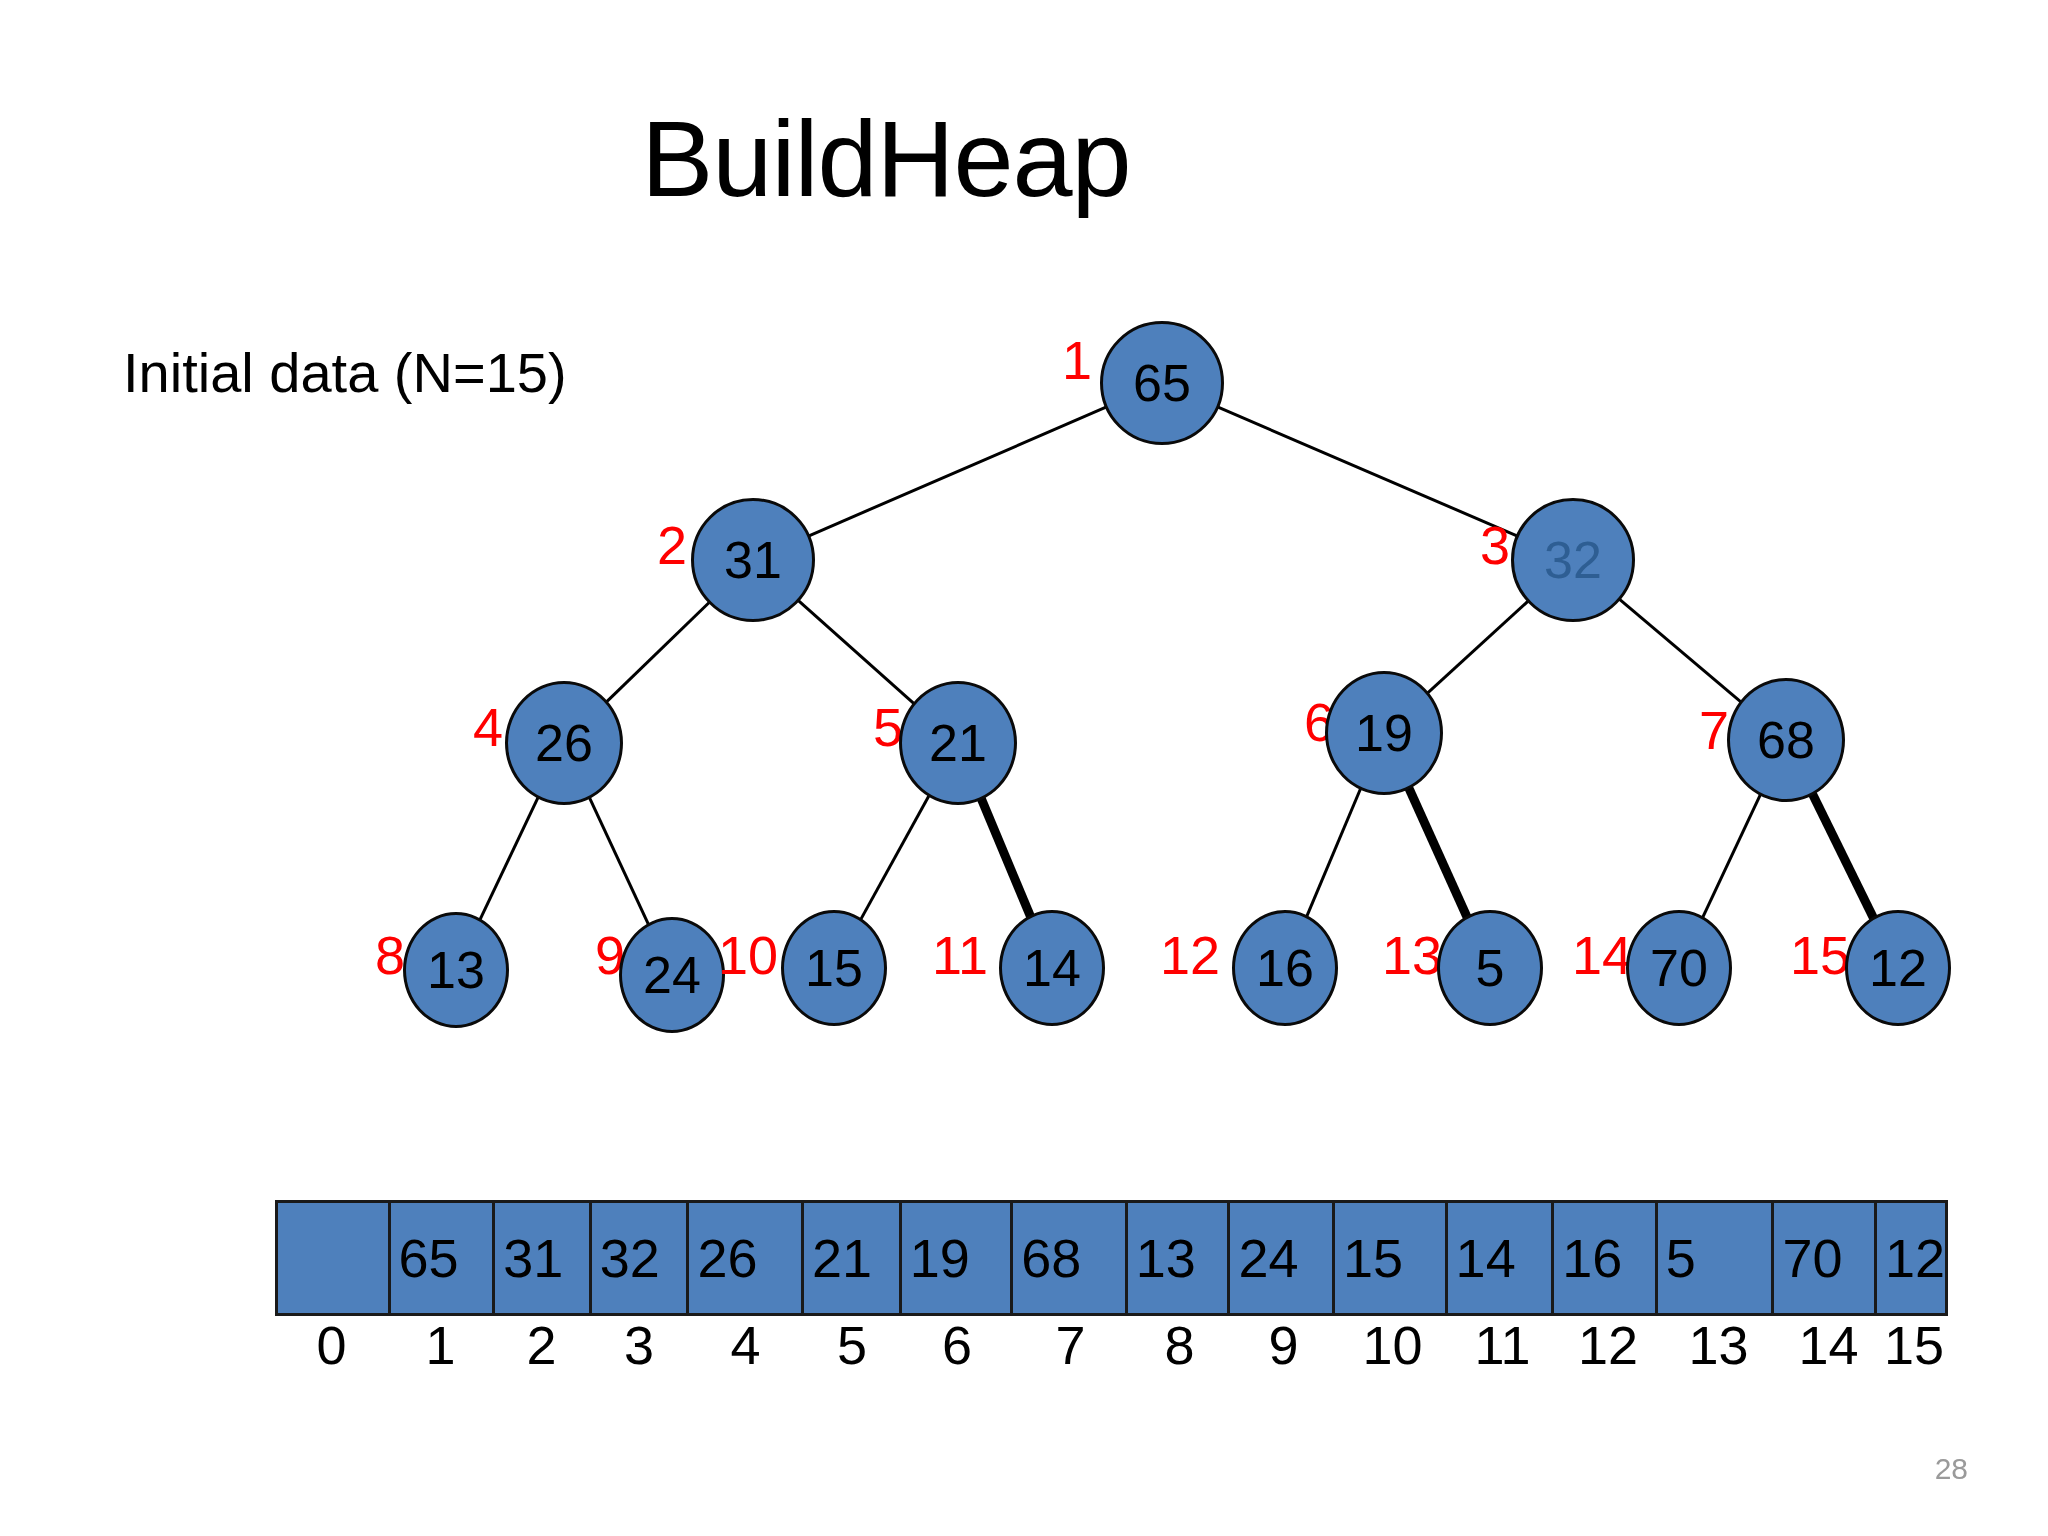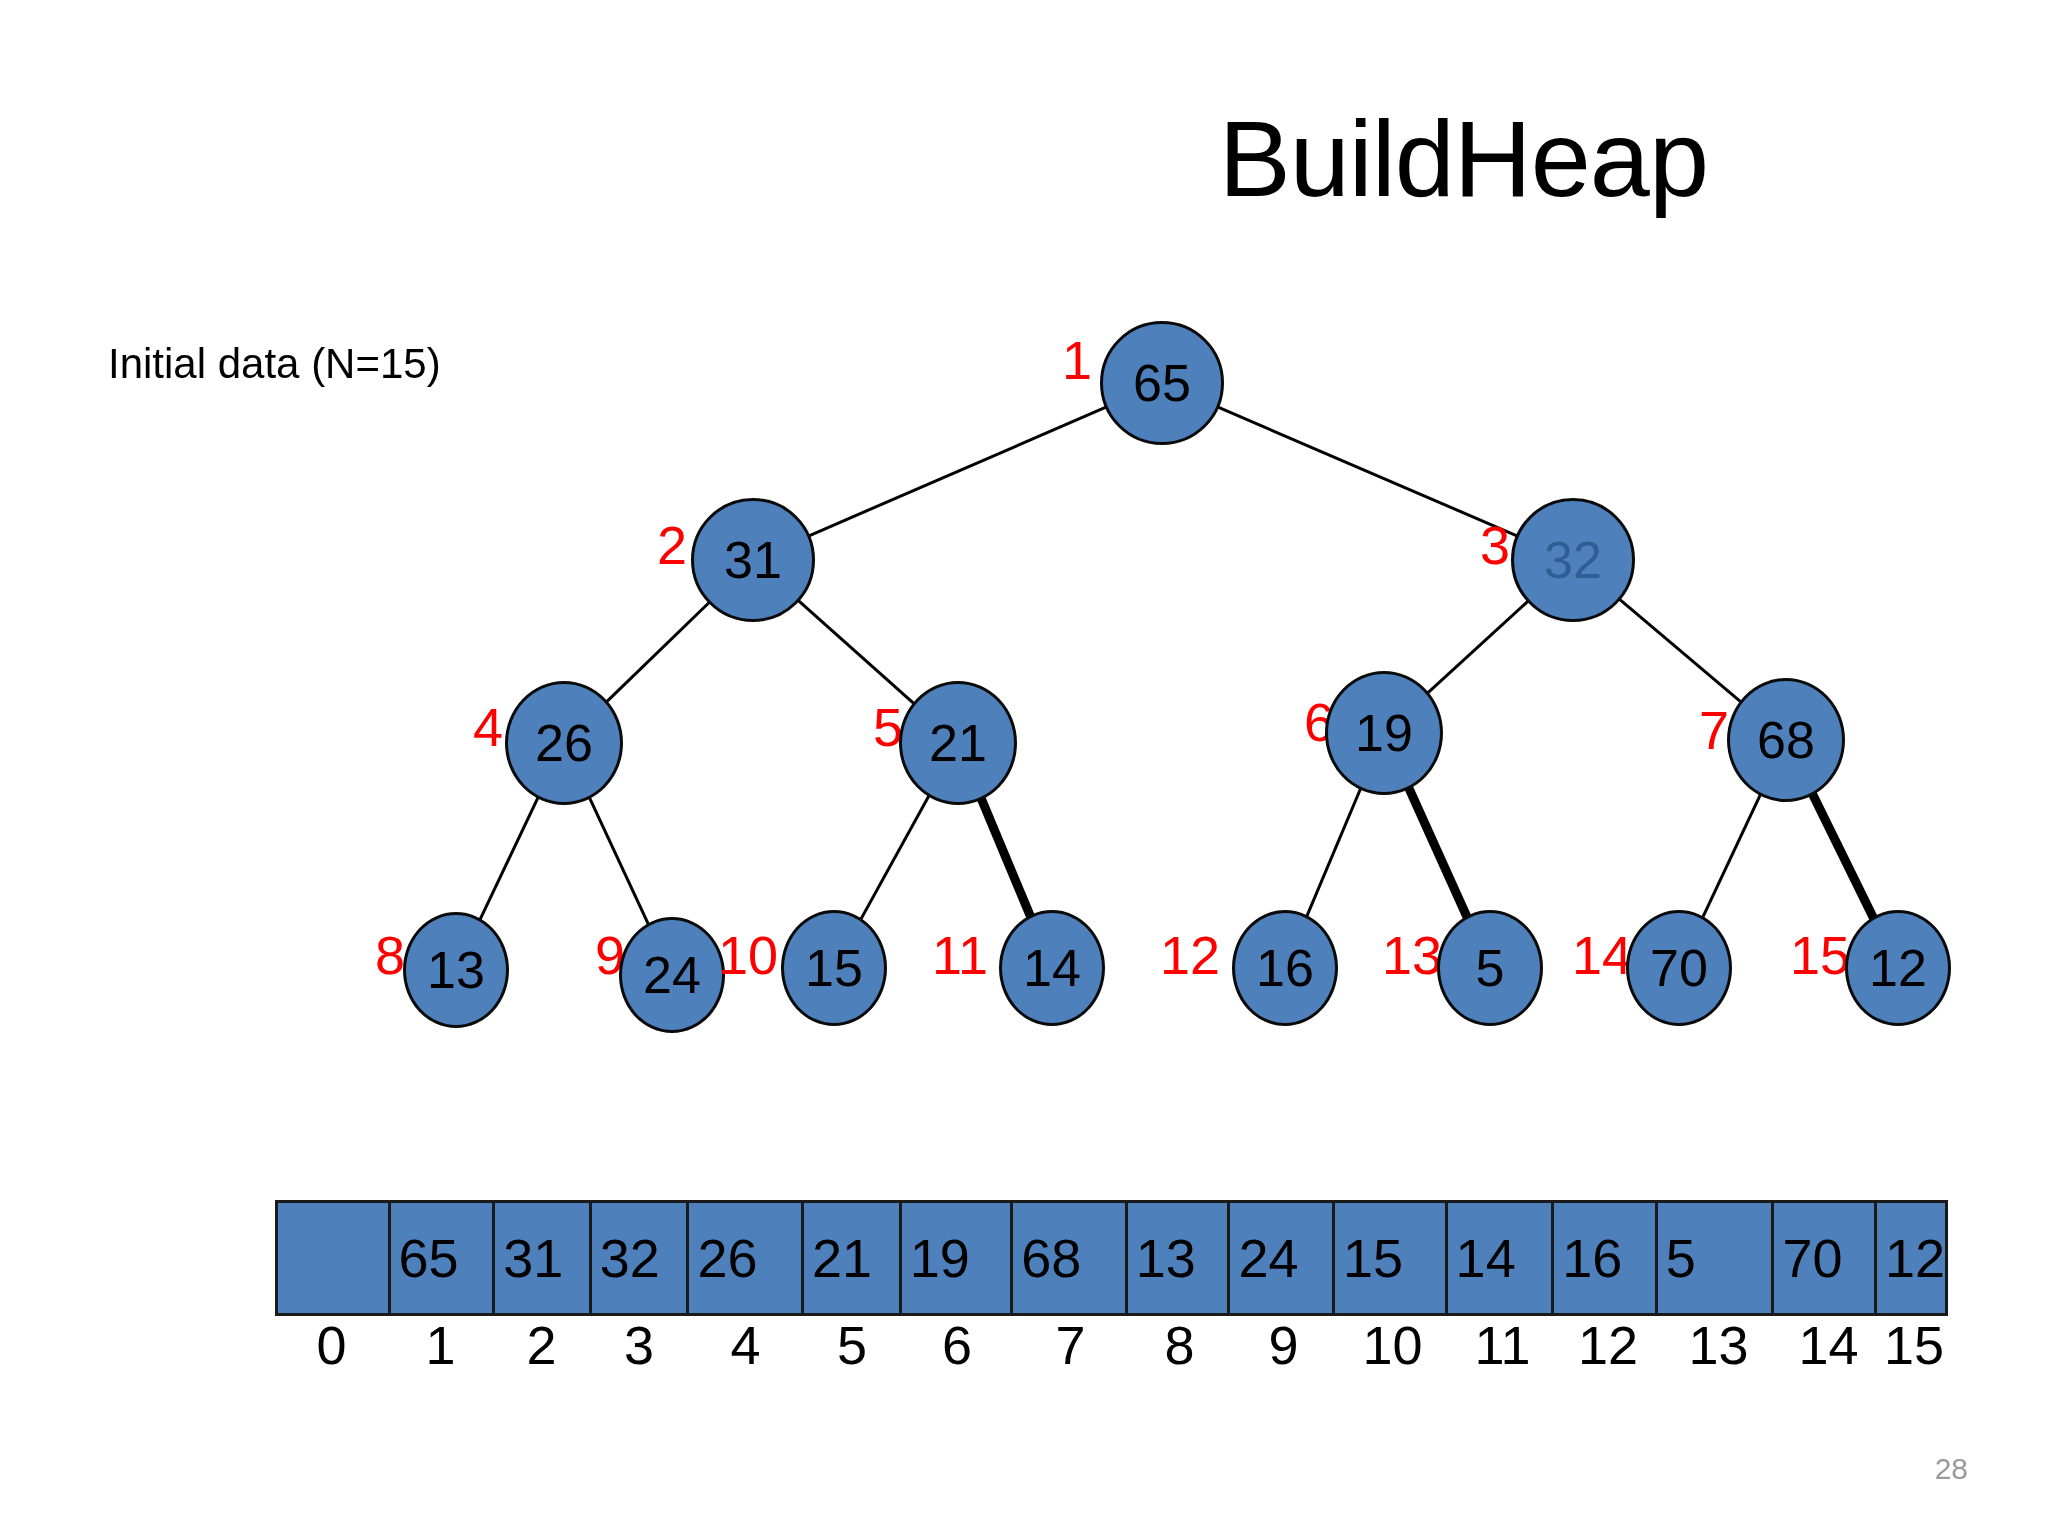--- a/index.html
+++ b/index.html
@@ -20,34 +20,35 @@
     left: 0; top: 0;
     width: 2048px;
     height: 1536px;
     background: #ffffff;
   }
   #slide-title {
     position: absolute;
     left: 0;
     top: 28px;
     width: 1708px;
-    text-align: right;
+    text-align: center;
     font-size: 108px;
     line-height: 1.1;
     color: #000000;
     font-family: "Liberation Sans", sans-serif;
     font-weight: normal;
     letter-spacing: -1px;
     white-space: nowrap;
+    padding-left: 32px;
   }
   #caption {
     position: absolute;
-    left: 108px;
+    left: 123px;
     top: 340px;
-    font-size: 42px;
+    font-size: 56px;
     color: #000000;
     white-space: nowrap;
   }
 
   
   #tree-svg {
     position: absolute;
     left: 0; top: 0;
     width: 2048px;
     height: 1536px;

